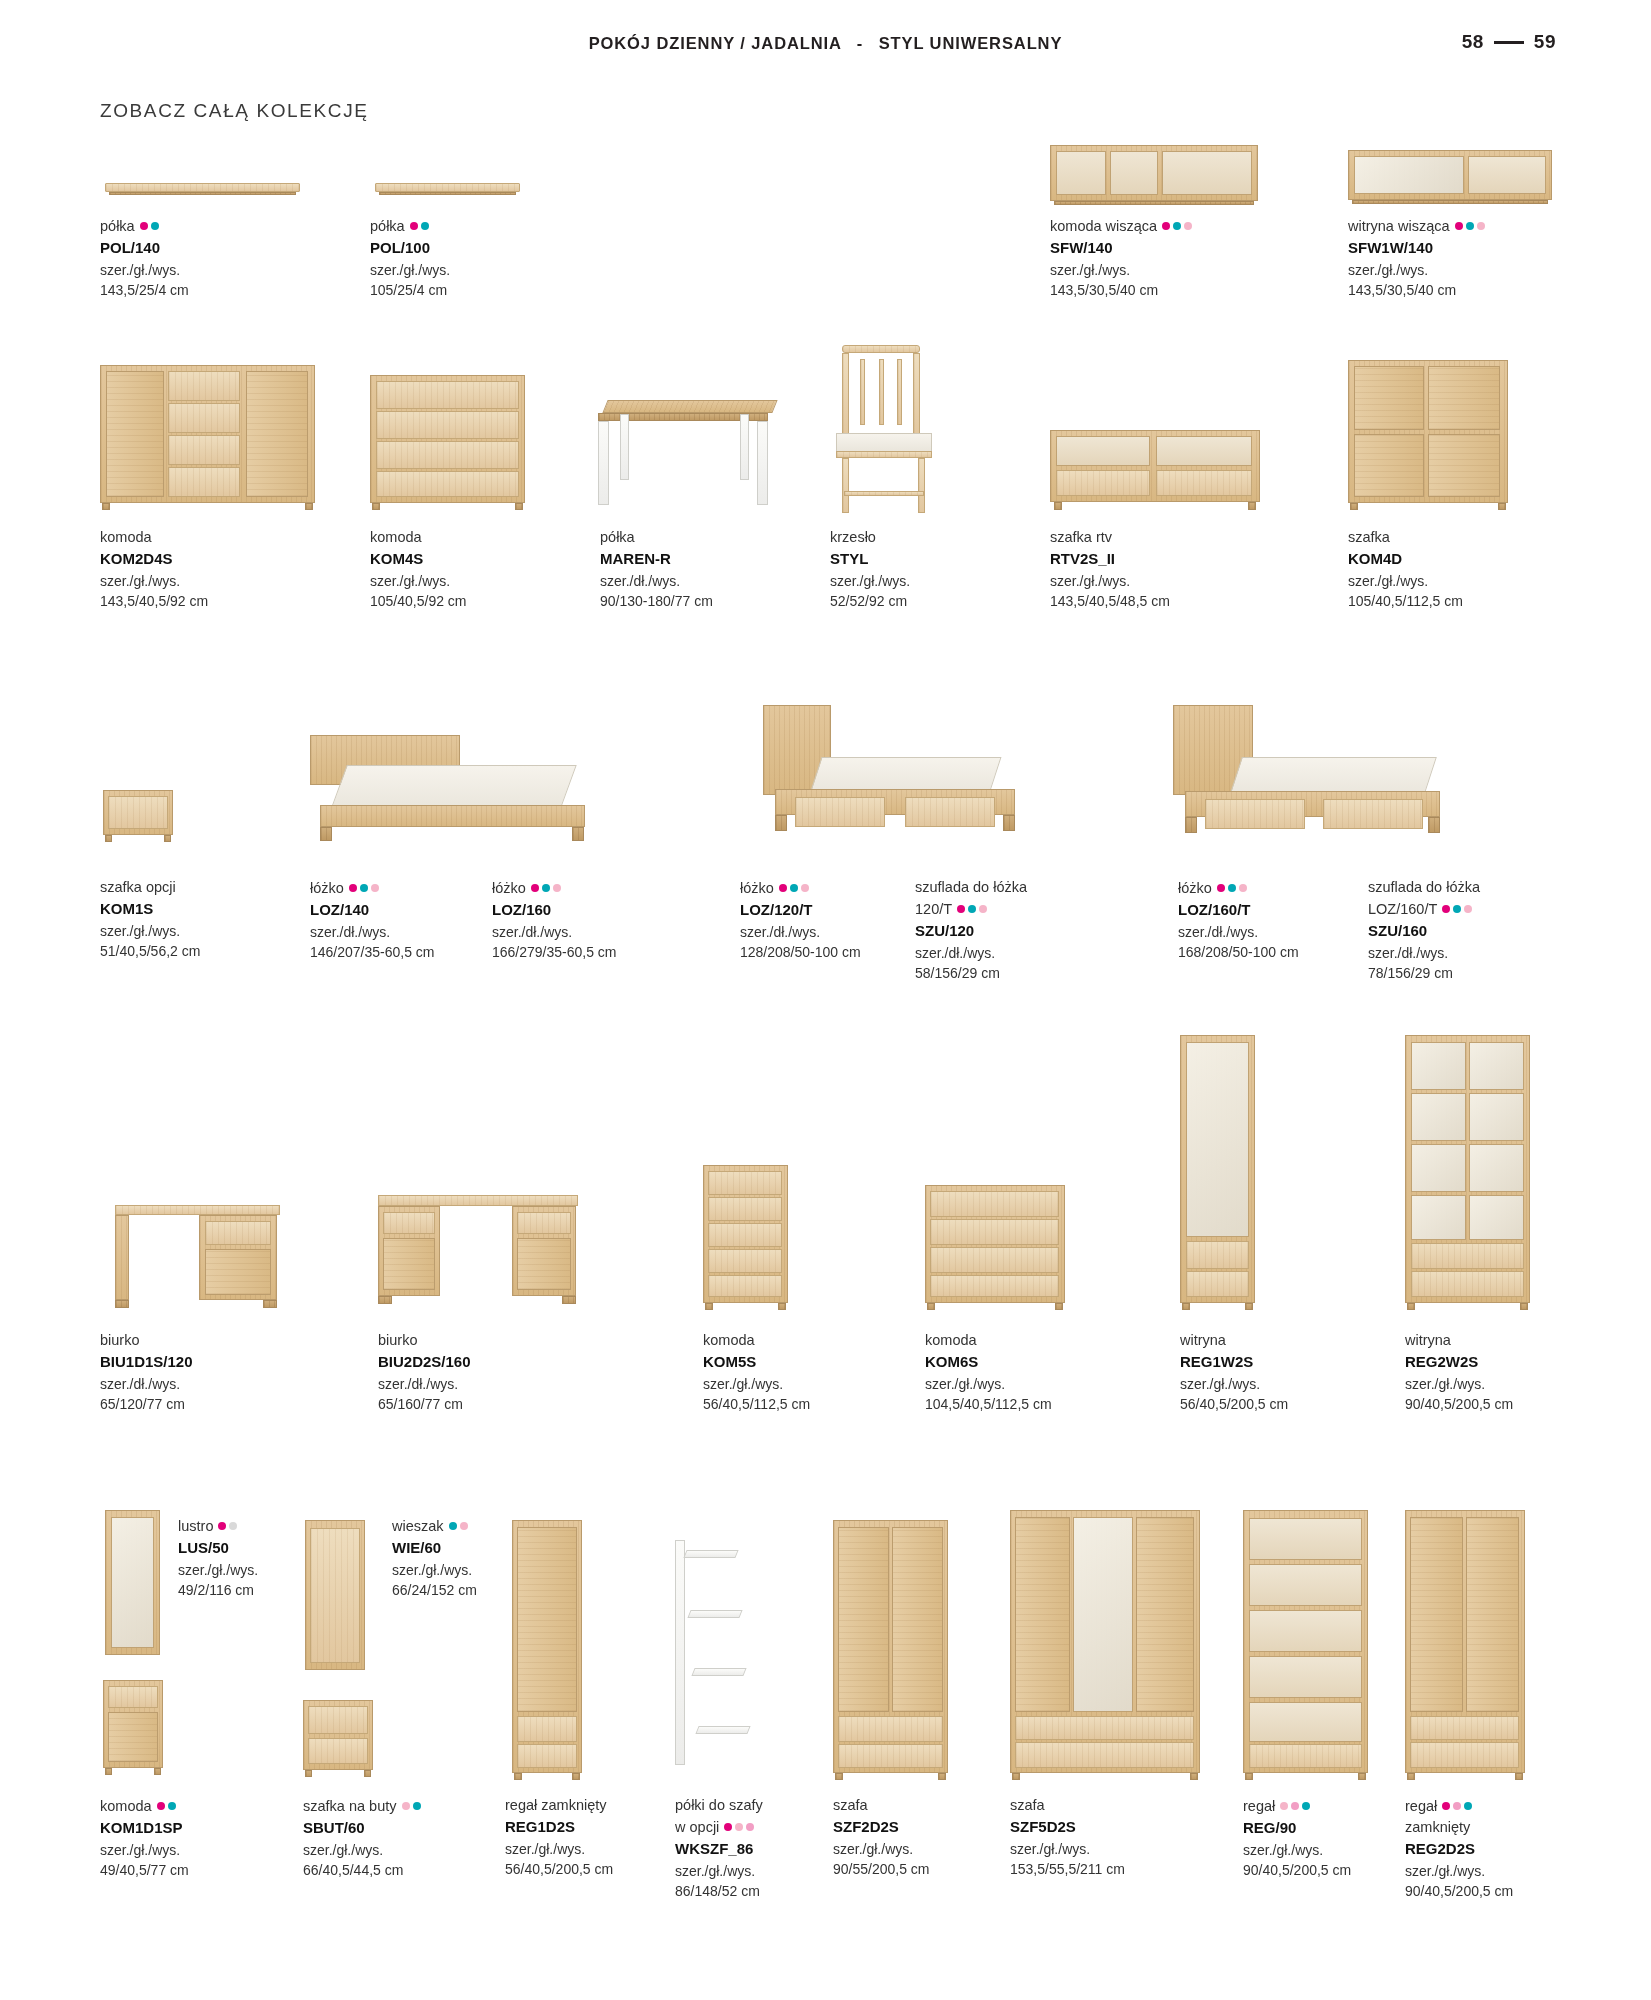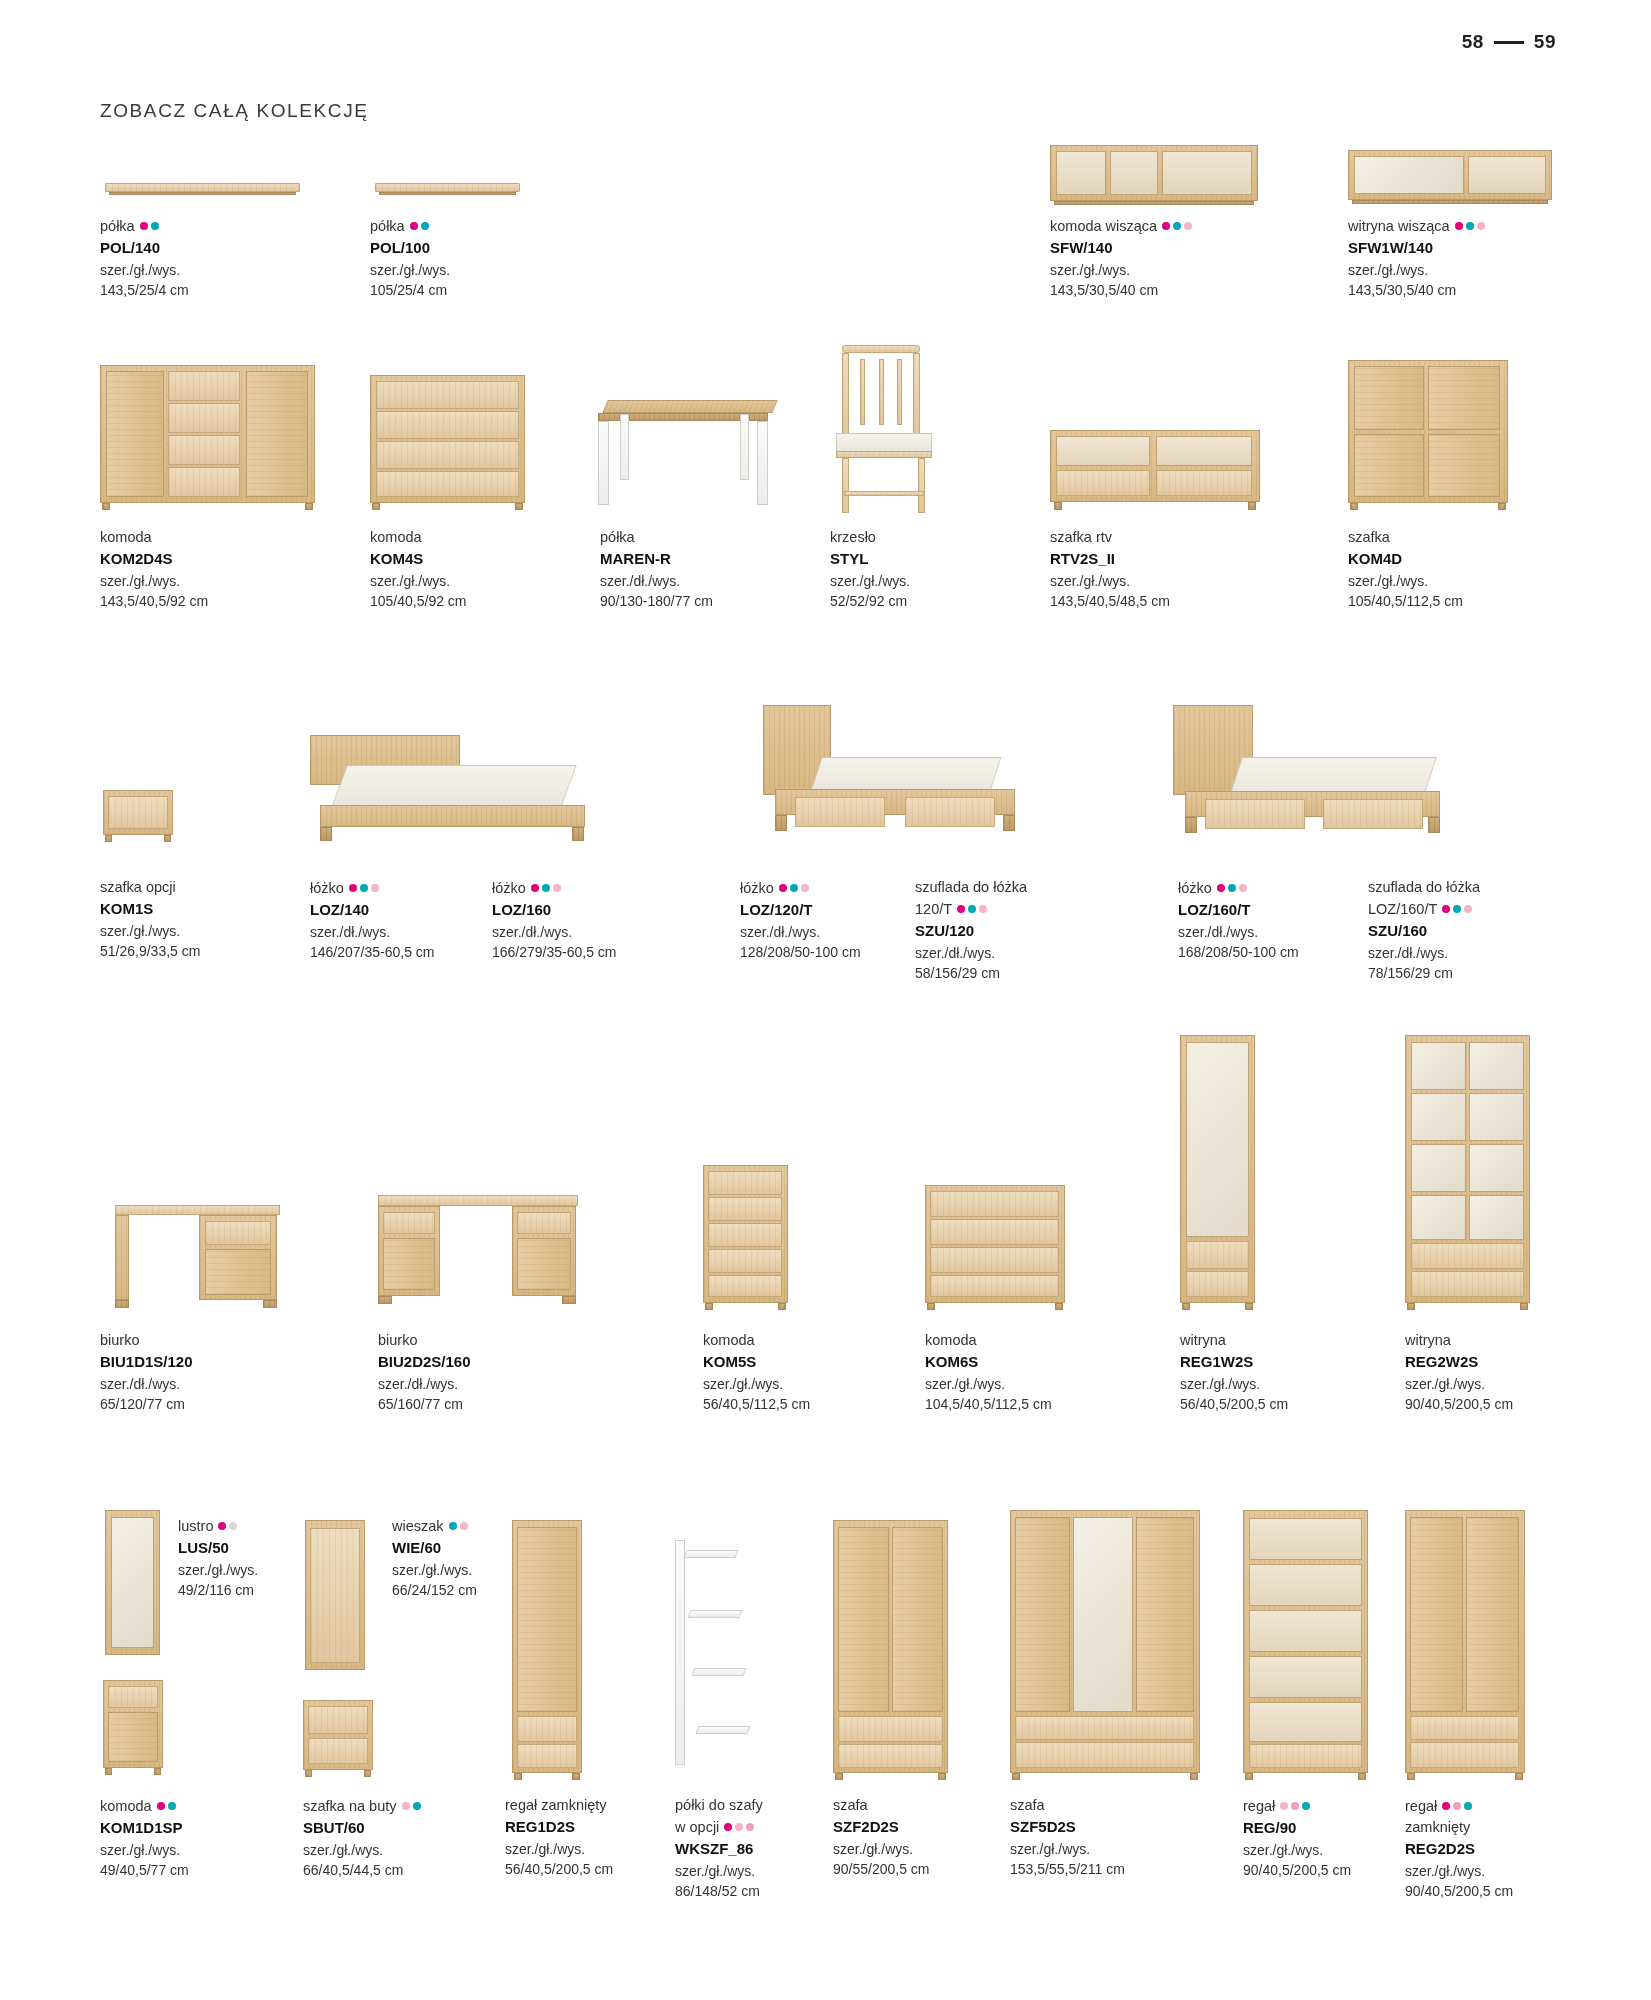--- a/index.html
+++ b/index.html
@@ -154,20 +154,25 @@
   .white-leg {
     background: linear-gradient(180deg, #fbfbf9, #ececea);
     border: 1px solid #cfcfca;
     box-sizing: border-box;
   }
 </style>
 </head>
 <body>
 
 <div class="page-header">
+  <div class="header-center">
+    <span>POKÓJ DZIENNY / JADALNIA</span>
+    <span class="sep">-</span>
+    <span>STYL UNIWERSALNY</span>
+  </div>
   <div class="page-nums">
     <span>58</span>
     <span class="dash"></span>
     <span>59</span>
   </div>
 </div>
 
 <div class="section-title">ZOBACZ CAŁĄ KOLEKCJĘ</div>
 
 <div class="art" style="left:105px; top:183px; width:195px; height:12px;">
@@ -331,21 +336,21 @@
 <div class="art" style="left:103px; top:790px; width:70px; height:52px;">
   <div class="wood" style="position:absolute;left:0;top:0;width:70px;height:45px;"></div>
   <div class="wood-l" style="position:absolute;left:5px;top:6px;width:60px;height:33px;"></div>
   <div class="wood-d" style="position:absolute;left:2px;top:45px;width:7px;height:7px;"></div>
   <div class="wood-d" style="position:absolute;left:61px;top:45px;width:7px;height:7px;"></div>
 </div>
 <div class="item" style="left:100px; top:877px; width:220px;">
   <div class="cat">szafka opcji</div>
   <div class="code">KOM1S</div>
   <div class="dims">szer./gł./wys.</div>
-  <div class="dims">51/26,9/33,5 cm</div>
+  <div class="dims">51/40,5/56,2 cm</div>
 </div>
 
 <div class="art" style="left:310px; top:735px; width:285px; height:108px;">
   <div class="wood" style="position:absolute;left:0;top:0;width:150px;height:50px;"></div>
   <div class="mattress" style="position:absolute;left:28px;top:30px;width:230px;height:48px;transform:skewX(-20deg);"></div>
   <div class="wood" style="position:absolute;left:10px;top:70px;width:265px;height:22px;"></div>
   <div class="wood-d" style="position:absolute;left:10px;top:92px;width:12px;height:14px;"></div>
   <div class="wood-d" style="position:absolute;left:262px;top:92px;width:12px;height:14px;"></div>
 </div>
 <div class="item" style="left:310px; top:877px; width:210px;">

